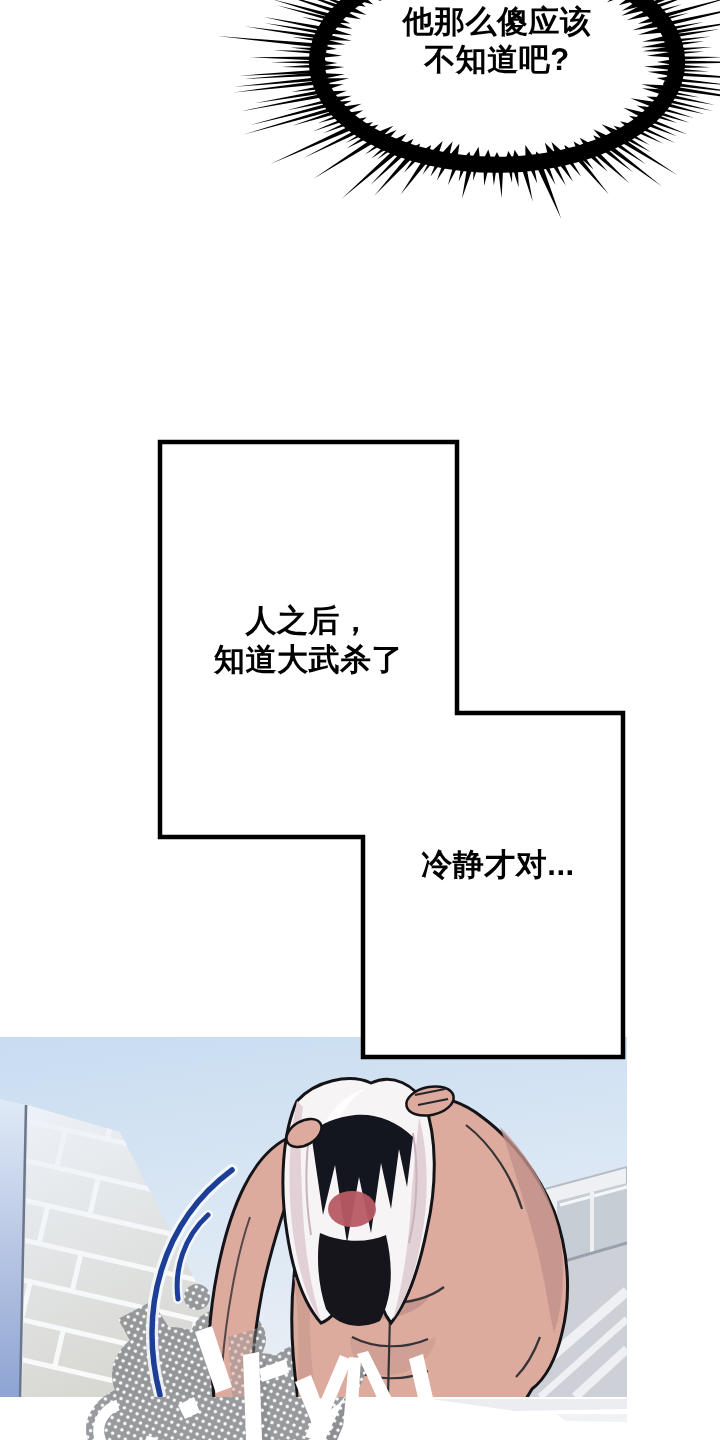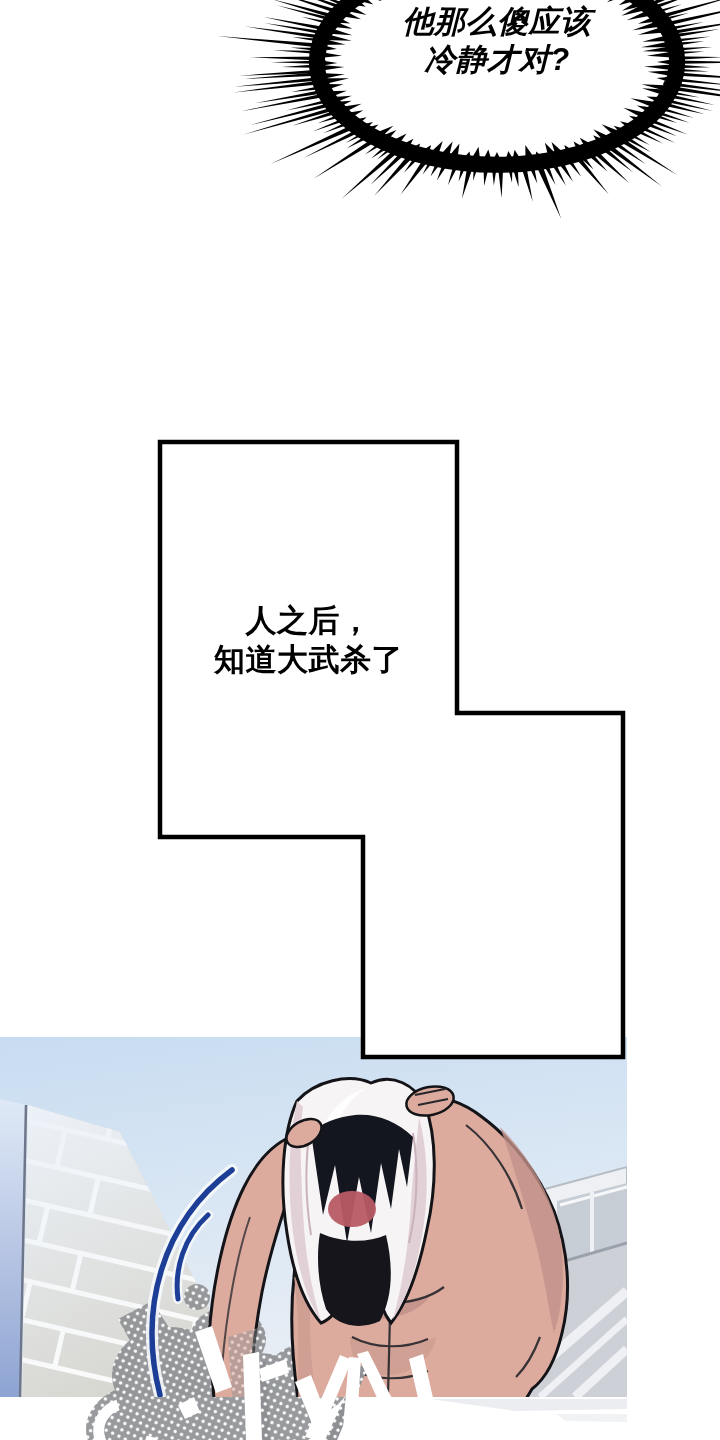--- a/index.html
+++ b/index.html
@@ -1,20 +1,20 @@
 <!DOCTYPE html>
 <html><head>
 <meta charset="utf-8">
 <style>
   html,body{margin:0;padding:0;background:#777;}
   .stage{position:relative;width:720px;height:1440px;margin:0 auto;background:#ffffff;overflow:hidden;
          font-family:"Liberation Sans",sans-serif;}
   .abs{position:absolute;}
   .cjk{font-weight:700;color:#000;text-align:center;}
-  .bubble-text{left:327px;top:3px;width:340px;font-size:31px;line-height:38px;letter-spacing:0.5px;font-style:italic;}
+  .bubble-text{left:327px;top:3px;width:340px;font-size:31px;line-height:38px;letter-spacing:0.5px;}
   .panel-text-1{left:160px;top:601px;width:297px;font-size:31px;line-height:39px;letter-spacing:0.5px;}
   .panel-text-2{left:370px;top:845px;width:256px;font-size:31px;line-height:39px;letter-spacing:0.5px;}
   svg{display:block;}
 </style>
 </head>
 <body>
 
 <div class="stage">
 
   <svg class="abs" style="left:0;top:0" width="720" height="262" viewBox="0 0 720 262">
@@ -268,21 +268,21 @@
         <polygon points="664.1420618740495,26.249192491617272 667.7464514021036,32.30802606918931 637.8773444838029,34.71465319907891" fill="#000"></polygon>
         <polygon points="668.9692916507432,34.70218143214017 671.6339445433472,40.91728269493913 642.1718373923643,41.73622126607587" fill="#000"></polygon>
         <polygon points="671.618365970371,40.875314145972496 673.5984676463386,47.173143935724134 641.0887138461911,47.25067439834323" fill="#000"></polygon>
         <polygon points="673.1826213098548,45.64158310001977 674.6351310723127,51.986051154552584 642.5557396153476,51.150772747728155" fill="#000"></polygon>
         <polygon points="674.5095240810886,51.2854093941455 675.3383392826478,57.66628029783726 646.691385363489,55.66975989094465" fill="#000"></polygon>
       </g>
   </svg>
 
   <div class="abs cjk bubble-text">
     <div>他那么傻应该</div>
-    <div>冷静才对?</div>
+    <div>不知道吧?</div>
   </div>
 
   <svg class="abs" style="left:0;top:1037px" width="720" height="403" viewBox="0 0 720 403">
     <defs>
       <linearGradient id="skyg" x1="0" y1="0" x2="0.25" y2="1">
         <stop offset="0" stop-color="#c8dcf1"></stop>
           <stop offset="0.6" stop-color="#dce8f4"></stop>
           <stop offset="1" stop-color="#e9eef4"></stop>
       </linearGradient>
       <linearGradient id="stripg" x1="0" y1="0" x2="0" y2="1">
@@ -422,15 +422,16 @@
 
   <svg class="abs" style="left:0;top:0" width="720" height="1440" viewBox="0 0 720 1440">
     <polygon points="160,442 457,442 457,713 623,713 623,1057 363,1057 363,837 160,837" fill="#ffffff" stroke="#000000" stroke-width="4.5" stroke-linejoin="miter"></polygon>
   </svg>
 
   <div class="abs cjk panel-text-1">
     <div>人之后，</div>
     <div>知道大武杀了</div>
   </div>
   <div class="abs cjk panel-text-2">
+    <div>冷静才对...</div>
   </div>
 
 </div>
 
 </body></html>

